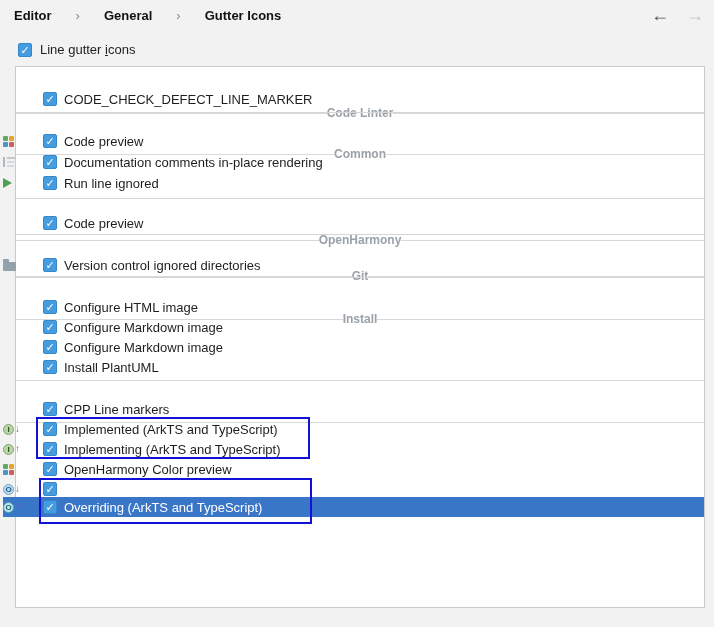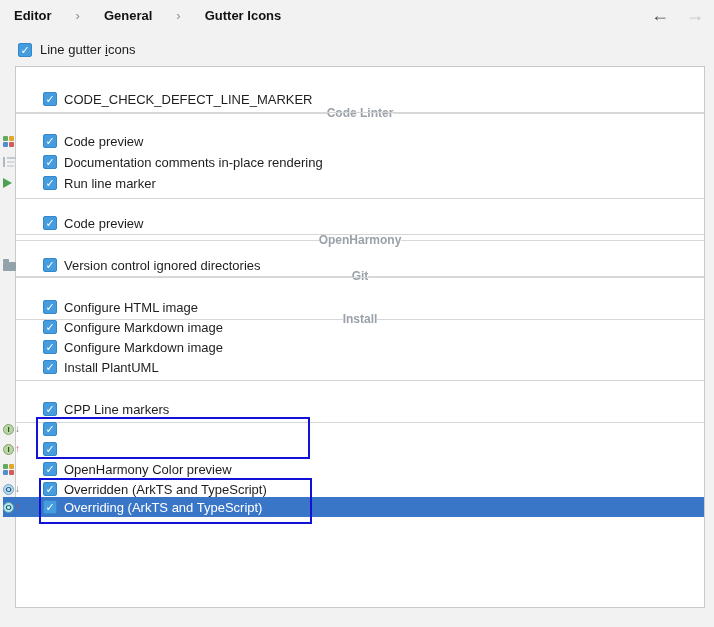--- a/index.html
+++ b/index.html
@@ -141,20 +141,25 @@
   </div>
   <div class="row" style="top:22px">
     <span class="icon-slot"></span>
     <span class="cb">
         <span class="check">✓</span>
       </span>
     <span class="lbl">CODE_CHECK_DEFECT_LINE_MARKER</span>
   </div>
 
   <div class="sep" style="top:45px"></div>
+  <div class="sect-head" style="top:45px">
+    <span class="hline"></span>
+      <span class="htitle">Common</span>
+      <span class="hline"></span>
+  </div>
   <div class="row" style="top:64px">
     <span class="icon-slot">
       <span class="ic-colorgrid">
           <i class="c1"></i>
           <i class="c2"></i>
           <i class="c3"></i>
           <i class="c4"></i>
         </span>
     </span>
     <span class="cb">
@@ -176,21 +181,21 @@
       </span>
     <span class="lbl">Documentation comments in-place rendering</span>
   </div>
   <div class="row" style="top:106px">
     <span class="icon-slot">
         <span class="ic-run"></span>
       </span>
     <span class="cb">
         <span class="check">✓</span>
       </span>
-    <span class="lbl">Run line marker</span>
+    <span class="lbl">Run line ignored</span>
   </div>
 
   <div class="sep" style="top:131px"></div>
   <div class="sect-head" style="top:131px">
     <span class="hline"></span>
       <span class="htitle">OpenHarmony</span>
       <span class="hline"></span>
   </div>
   <div class="row" style="top:146px">
     <span class="icon-slot"></span>
@@ -266,31 +271,33 @@
   <div class="row" style="top:352px">
     <span class="icon-slot">
       <span class="circ impl">
           <span>I</span>
         </span>
       <span class="arr down">↓</span>
     </span>
     <span class="cb">
         <span class="check">✓</span>
       </span>
+    <span class="lbl">Implemented (ArkTS and TypeScript)</span>
   </div>
   <div class="row" style="top:372px">
     <span class="icon-slot">
       <span class="circ impl">
           <span>I</span>
         </span>
       <span class="arr up">↑</span>
     </span>
     <span class="cb">
         <span class="check">✓</span>
       </span>
+    <span class="lbl">Implementing (ArkTS and TypeScript)</span>
   </div>
   <div class="row" style="top:392px">
     <span class="icon-slot">
       <span class="ic-colorgrid">
           <i class="c1"></i>
           <i class="c2"></i>
           <i class="c3"></i>
           <i class="c4"></i>
         </span>
     </span>
@@ -302,21 +309,20 @@
   <div class="row" style="top:412px">
     <span class="icon-slot">
       <span class="circ ovrn">
           <span>O</span>
         </span>
       <span class="arr down">↓</span>
     </span>
     <span class="cb">
         <span class="check">✓</span>
       </span>
-    <span class="lbl">Overridden (ArkTS and TypeScript)</span>
   </div>
   <div class="row sel" style="top:430px">
     <span class="icon-slot">
       <span class="circ ovrg">
           <span>O</span>
         </span>
       <span class="arr up">↑</span>
     </span>
     <span class="cb">
         <span class="check">✓</span>

